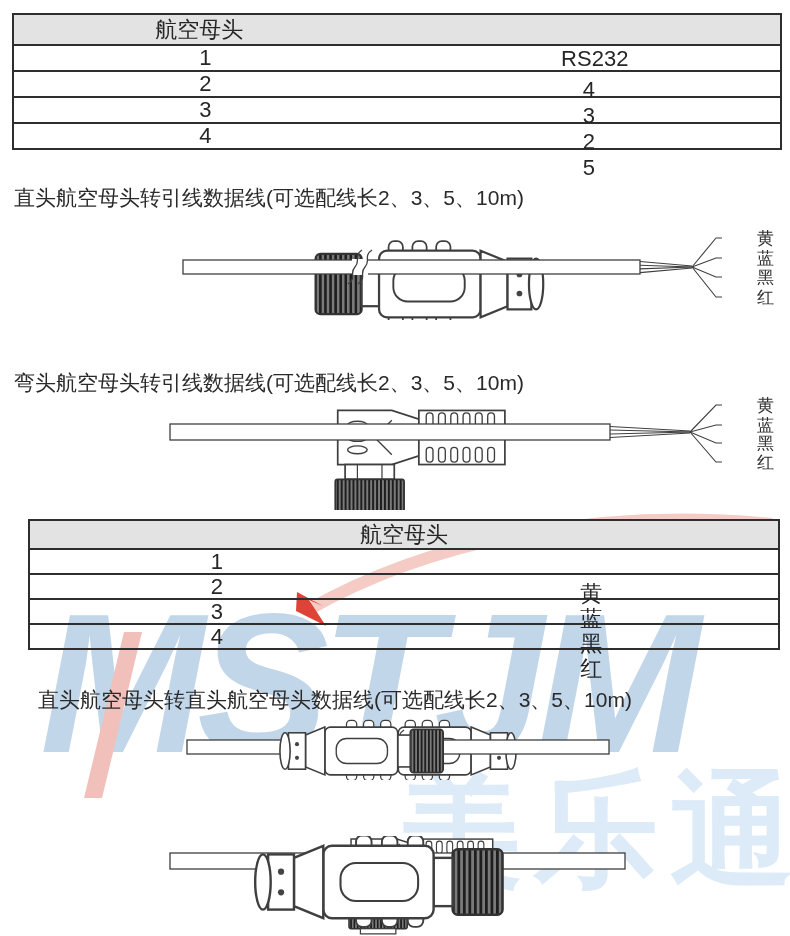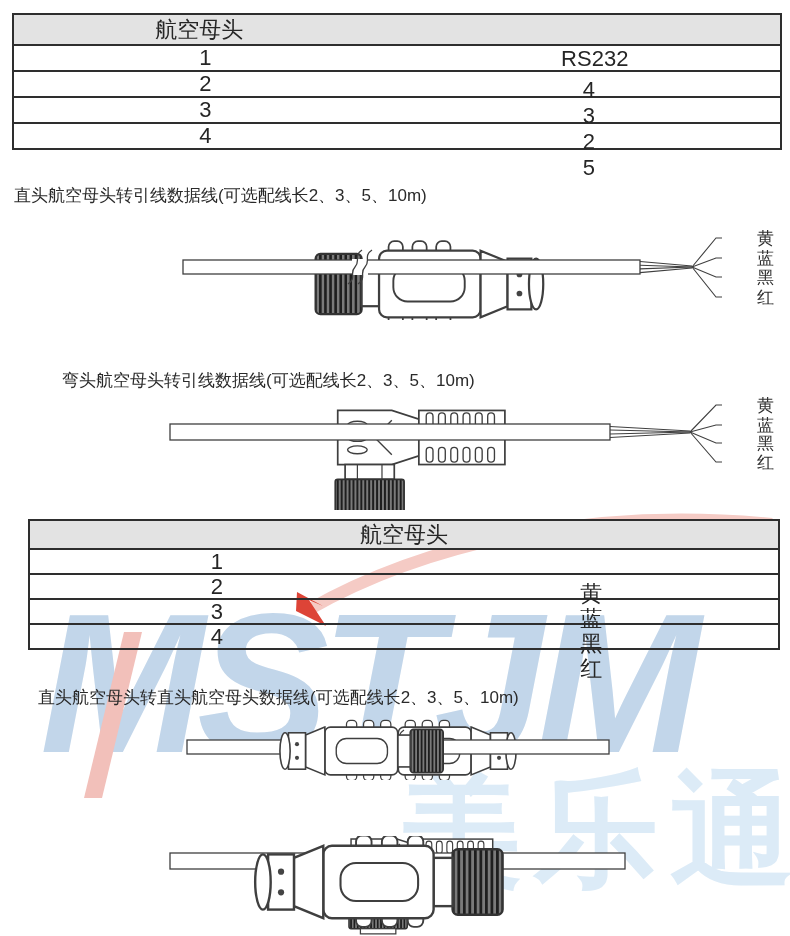--- a/index.html
+++ b/index.html
@@ -29,23 +29,23 @@
   }
   .ptable .tcell + .tcell{border-left:1px solid #2e2e2e;margin-top:44px;}
   .ptable .thead{background:#e3e3e3;font-size:21px;}
   #table-rs232{left:12px;top:13px;width:770px;}
   #table-rs232 .thead{height:29px;}
   #table-rs232 .tbody-row{height:26px;}
   #table-leads{left:28px;top:519px;width:752px;}
   #table-leads .thead{height:27px;}
   #table-leads .tbody-row{height:25px;}
   
-  .sec-title{position:absolute;z-index:2;font-size:17px;color:#2a2a2a;white-space:nowrap;}
+  .sec-title{position:absolute;z-index:2;font-size:21px;color:#2a2a2a;white-space:nowrap;}
   #title-1{left:14px;top:184px;}
-  #title-2{left:14px;top:369px;margin-left:48px;}
+  #title-2{left:14px;top:369px;}
   #title-3{left:38px;top:686px;}
   #title-4{left:14px;top:806px;}
   
   .diagram{position:absolute;z-index:2;left:0;}
   #diagram-1{top:228px;}
   #diagram-2{top:392px;}
   #diagram-3{top:714px;}
   #diagram-4{top:836px;}
   svg text.wire-lbl{font-family:"Liberation Sans","DejaVu Sans",sans-serif;font-size:17px;fill:#2d2d2d;}
 </style>

